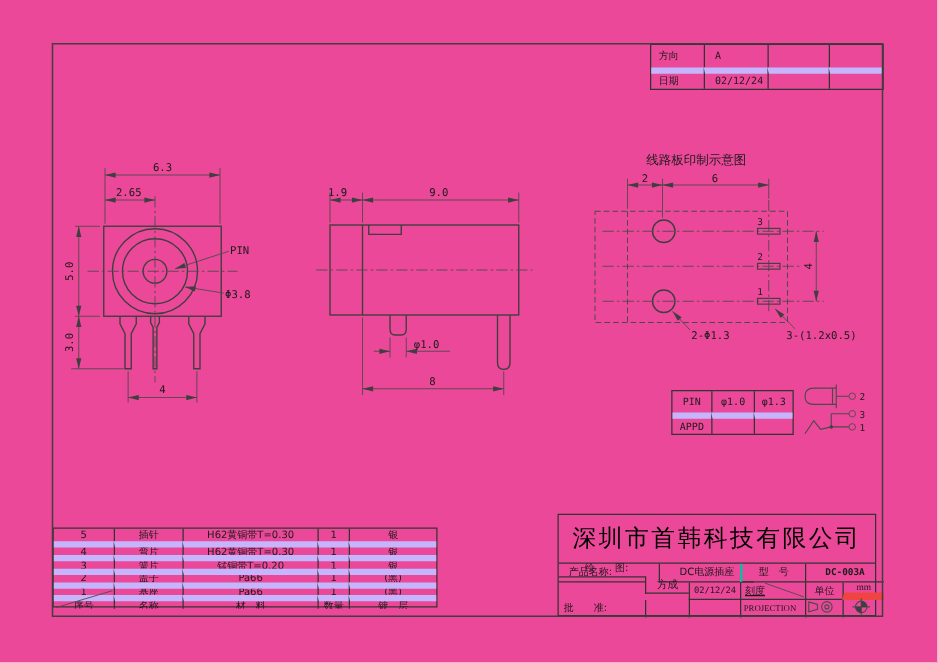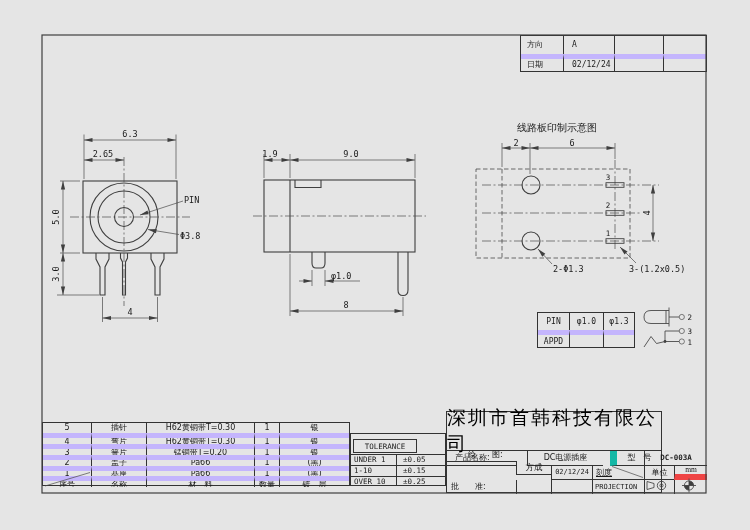--- a/index.html
+++ b/index.html
@@ -1,16 +1,16 @@
 <!DOCTYPE html>
 <html><head>
 <meta charset="utf-8">
 <style>
   html,body{margin:0;padding:0;background:#fff;}
-  #canvas{position:relative;width:750px;height:530px;background:#e5e5e5;overflow:hidden;
+  #canvas{position:relative;width:750px;height:530px;background:#ec4899;overflow:hidden;
           font-family:"DejaVu Sans",sans-serif;color:#1a1a1a;}
   svg{position:absolute;left:0;top:0;pointer-events:none;}
   .tbl{position:absolute;display:grid;border:1px solid #333;box-sizing:border-box;}
   .tbl>div{border-left:1px solid #333;border-top:5px solid #c4b5fd;box-sizing:border-box;
            display:flex;align-items:center;overflow:hidden;white-space:nowrap;
            font-size:8px;color:#1a1a1a;}
   .tbl>div.nl{border-left:none;}
   .tbl>div.nt{border-top:none;}
   .c{justify-content:center;}
   .pl{padding-left:6px;}
@@ -79,49 +79,40 @@
     <div class="c">Pa66</div>
     <div class="c">1</div>
     <div class="c">(黑)</div>
     <div class="nl c">序号</div>
     <div class="c">名称</div>
     <div class="c">材　料</div>
     <div class="c">数量</div>
     <div class="c">镀　层</div>
   </div>
 
-  <div class="abs" style="left:350px;top:433px;width:96px;height:53.3px;border:1px solid #333;">
-    <div class="abs mono f75" style="left:2px;top:5px;width:64px;height:14px;border:1px solid #333;display:flex;align-items:center;justify-content:center;">TOLERANCE</div>
-    <div class="abs mono f75" style="left:0;top:20px;width:45px;height:10.8px;border-top:1px solid #333;display:flex;align-items:center;padding-left:3px;">UNDER 1</div>
-    <div class="abs mono f75" style="left:45px;top:20px;width:49px;height:10.8px;border-top:1px solid #333;border-left:1px solid #333;display:flex;align-items:center;padding-left:6px;">±0.05</div>
-    <div class="abs mono f75" style="left:0;top:30.8px;width:45px;height:10.8px;border-top:1px solid #333;display:flex;align-items:center;padding-left:3px;">1-10</div>
-    <div class="abs mono f75" style="left:45px;top:30.8px;width:49px;height:10.8px;border-top:1px solid #333;border-left:1px solid #333;display:flex;align-items:center;padding-left:6px;">±0.15</div>
-    <div class="abs mono f75" style="left:0;top:41.6px;width:45px;height:10.8px;border-top:1px solid #333;display:flex;align-items:center;padding-left:3px;">OVER 10</div>
-    <div class="abs mono f75" style="left:45px;top:41.6px;width:49px;height:10.8px;border-top:1px solid #333;border-left:1px solid #333;display:flex;align-items:center;padding-left:6px;">±0.25</div>
-  </div>
-
-  <div class="abs" style="left:446px;top:411px;width:216px;height:82px;border:1px solid #333;">
+
+  <div class="abs" style="left:446px;top:411px;width:255px;height:82px;border:1px solid #333;">
     <div class="abs" style="left:0;top:0;width:100%;height:39px;border-bottom:1px solid #333;display:flex;align-items:center;justify-content:center;font-size:19px;letter-spacing:2px;color:#000;">深圳市首韩科技有限公司</div>
 
     <div class="abs" style="left:0;top:39px;width:69px;height:14.5px;border-bottom:1px solid #333;display:flex;align-items:center;padding-left:8px;font-size:8px;">产品名称:</div>
     <div class="abs" style="left:80px;top:39px;width:76px;height:14.5px;border-left:1px solid #333;border-bottom:1px solid #333;display:flex;align-items:center;justify-content:center;font-size:8px;">DC电源插座</div>
-    <div class="abs" style="left:163px;top:39px;width:52px;height:14.5px;border-left:7px solid #14b8a6;border-bottom:1px solid #333;display:flex;align-items:center;justify-content:center;font-size:8px;">型　号</div>
+    <div class="abs" style="left:145px;top:39px;width:52px;height:14.5px;border-left:2px solid #14b8a6;border-bottom:1px solid #333;display:flex;align-items:center;justify-content:center;font-size:8px;">型　号</div>
     <div class="abs mono" style="left:197px;top:39px;width:63px;height:14.5px;border-left:1px solid #333;border-bottom:1px solid #333;display:flex;align-items:center;justify-content:center;font-size:7.5px;font-weight:bold;">DC-003A</div>
 
     <div class="abs" style="left:0;top:36px;width:69px;height:14px;border-bottom:1px solid #333;display:flex;align-items:center;padding-left:21px;font-size:8px;">绘　　图:</div>
     <div class="abs" style="left:69px;top:49px;width:35px;height:14px;border-left:1px solid #333;border-bottom:1px solid #333;display:flex;align-items:center;justify-content:center;font-size:8.5px;">方成</div>
     <div class="abs mono" style="left:104px;top:53.5px;width:41px;height:14px;border-left:1px solid #333;border-bottom:1px solid #333;display:flex;align-items:center;justify-content:center;font-size:7px;">02/12/24</div>
     <div class="abs" style="left:145px;top:53.5px;width:52px;height:14px;border-left:1px solid #333;border-bottom:1px solid #333;display:flex;align-items:center;padding-left:3px;font-size:8px;text-decoration:underline;">刻度</div>
     <div class="abs" style="left:197px;top:53.5px;width:30px;height:14px;border-left:1px solid #333;border-bottom:1px solid #333;display:flex;align-items:center;justify-content:center;font-size:8px;">单位</div>
     <div class="abs mono" style="left:227px;top:53.5px;width:33px;height:14px;border-left:1px solid #333;border-bottom:6px solid #ef4444;display:flex;align-items:center;justify-content:center;font-size:7.5px;font-family:Liberation Serif, serif;">mm</div>
 
     <div class="abs" style="left:0;top:67.5px;width:69px;height:14.5px;display:flex;align-items:center;padding-left:4px;font-size:8px;">批　　准:</div>
     <div class="abs" style="left:69px;top:67.5px;width:35px;height:14.5px;border-left:1px solid #333;"></div>
     <div class="abs" style="left:104px;top:67.5px;width:41px;height:14.5px;border-left:1px solid #333;"></div>
-    <div class="abs mono" style="left:145px;top:67.5px;width:52px;height:14.5px;border-left:1px solid #333;display:flex;align-items:center;padding-left:2px;font-size:7px;">PROJECTION</div>
+    <div class="abs mono" style="left:145px;top:67.5px;width:52px;height:14.5px;border-left:1px solid #333;display:flex;align-items:center;padding-left:2px;font-size:7px;font-family:Liberation Serif, serif;">PROJECTION</div>
     <div class="abs" style="left:197px;top:67.5px;width:30px;height:14.5px;border-left:1px solid #333;"></div>
     <div class="abs" style="left:227px;top:67.5px;width:33px;height:14.5px;border-left:1px solid #333;"></div>
   </div>
 
   <svg width="750" height="530" viewBox="0 0 750 530">
 
     <rect x="42" y="35" width="664" height="458" class="ol" style="stroke-width:1.2"></rect>
 
     <g>
       <rect x="83" y="181" width="94" height="72" class="ol"></rect>

